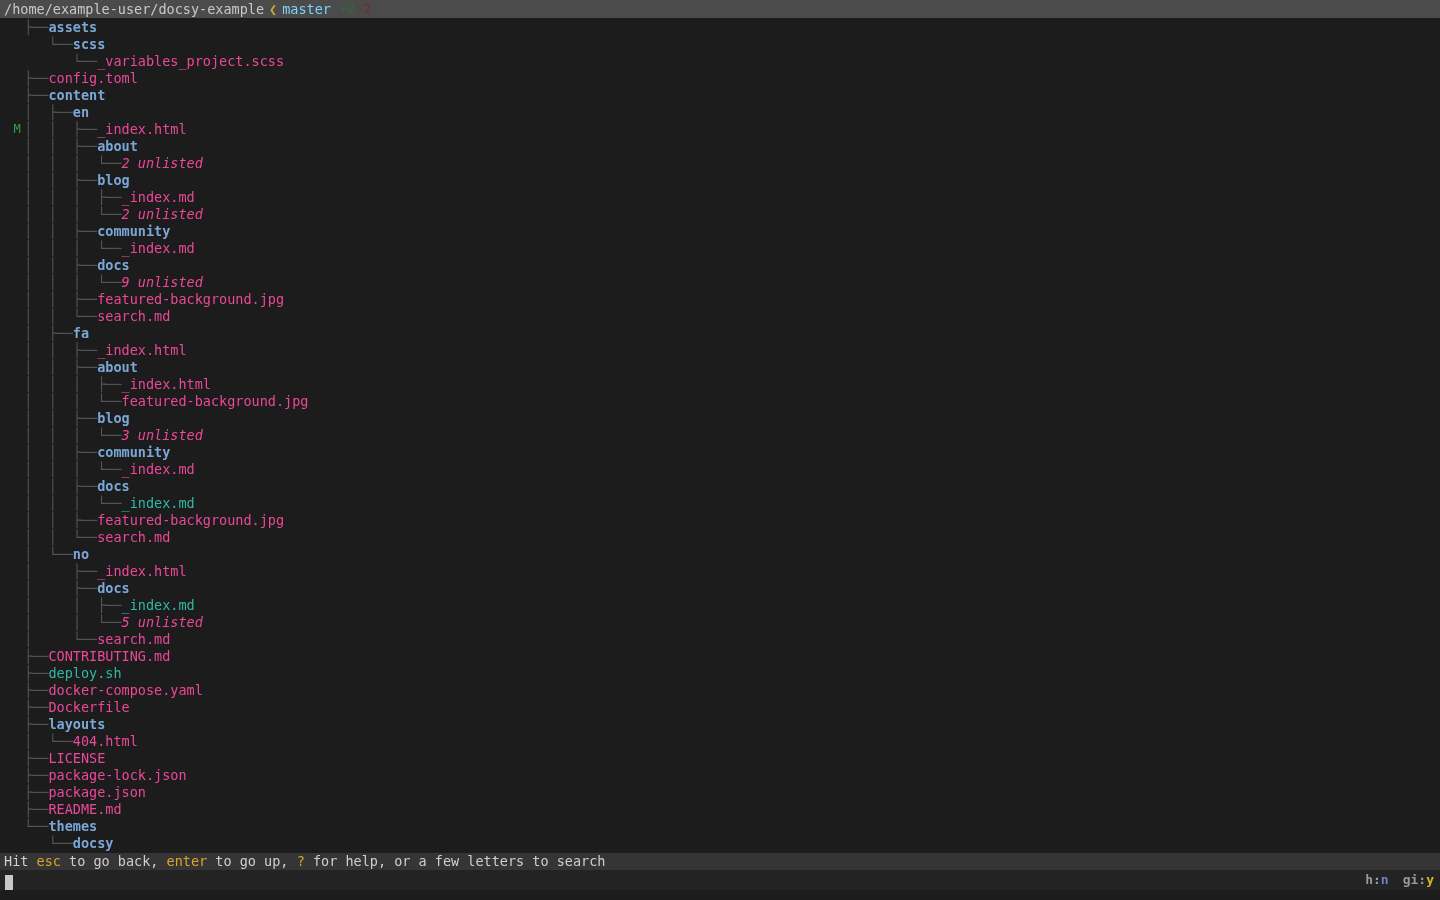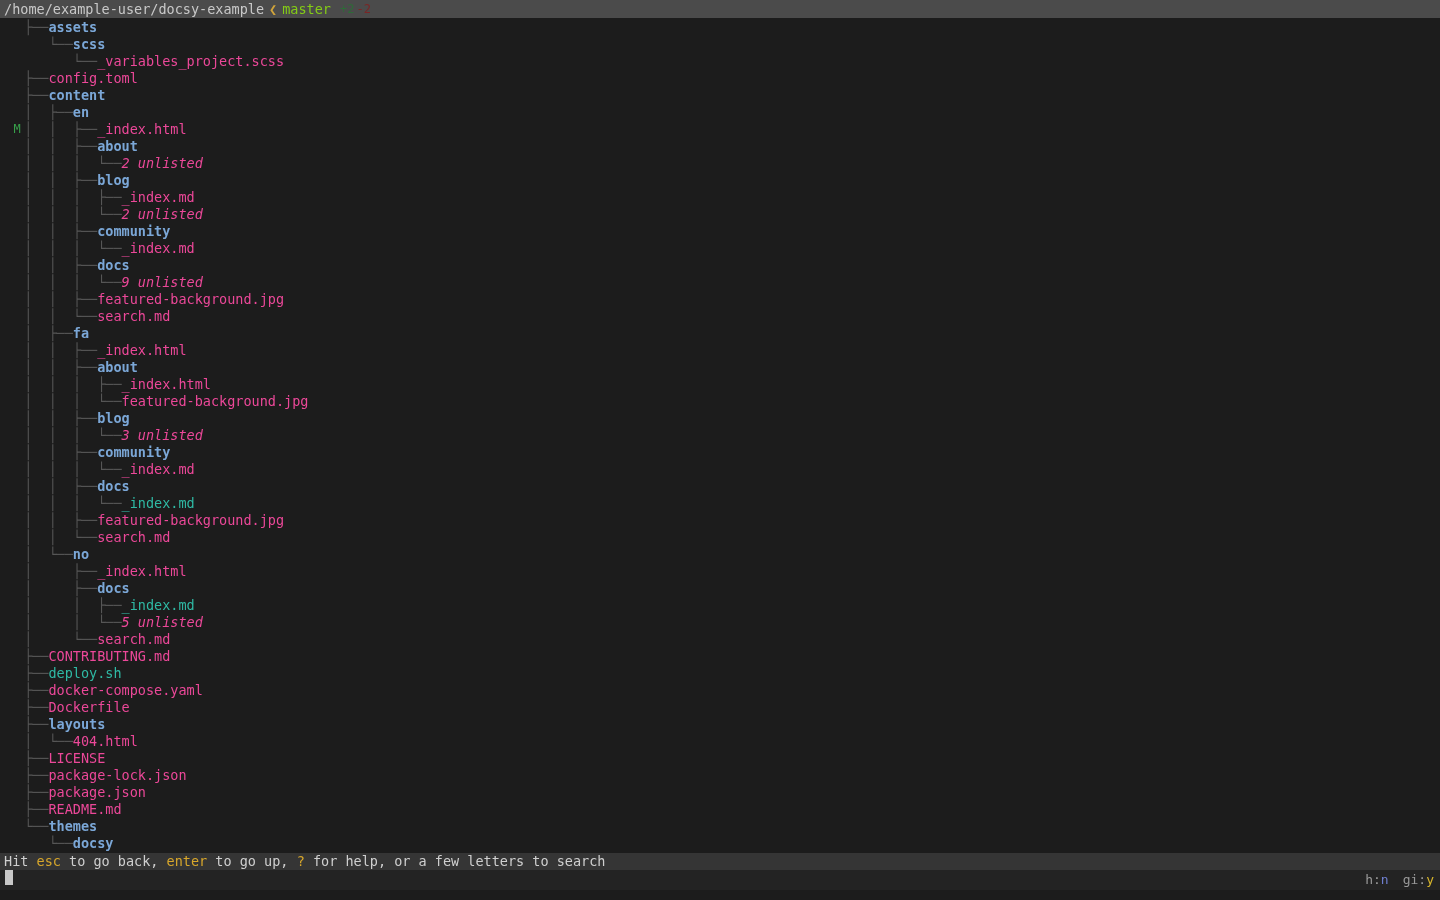--- a/index.html
+++ b/index.html
@@ -24,21 +24,21 @@
     background: #4b4b4b;
     display: flex;
     align-items: flex-end;
     padding: 0 4px;
     white-space: pre;
     font-size: 13.5px;
     line-height: 18px;
   }
   .tb-path   { color: #c9c9c9; }
   .tb-chev   { color: #d1a43a; padding: 0 5px; }
-  .tb-branch { color: #84cc16; }
+  .tb-branch { color: #7dd3fc; }
   .tb-ahead  { color: #2e6b38; padding-left: 9px; font-size: 12px; }
   .tb-behind { color: #7a2626; padding-left: 2px; font-size: 12px; }
 
   
   #tree {
     position: relative;
     height: 834px;
     background: #1c1c1c;
     padding-top: 1px;
   }
@@ -83,22 +83,23 @@
     white-space: pre;
     padding-left: 4px;
     font-size: 13.5px;
   }
   .hl { color: #d8a72b; }
 
   #inputbar {
     height: 20px;
     background: #232323;
     display: flex;
-    align-items: flex-start;
+    align-items: flex-end;
     position: relative;
+    font-weight: bold;
   }
   #cursor {
     width: 8px;
     height: 15px;
     background: #c8c8c8;
     margin-left: 5px;
   }
   #statusright {
     position: absolute;
     right: 6px;

